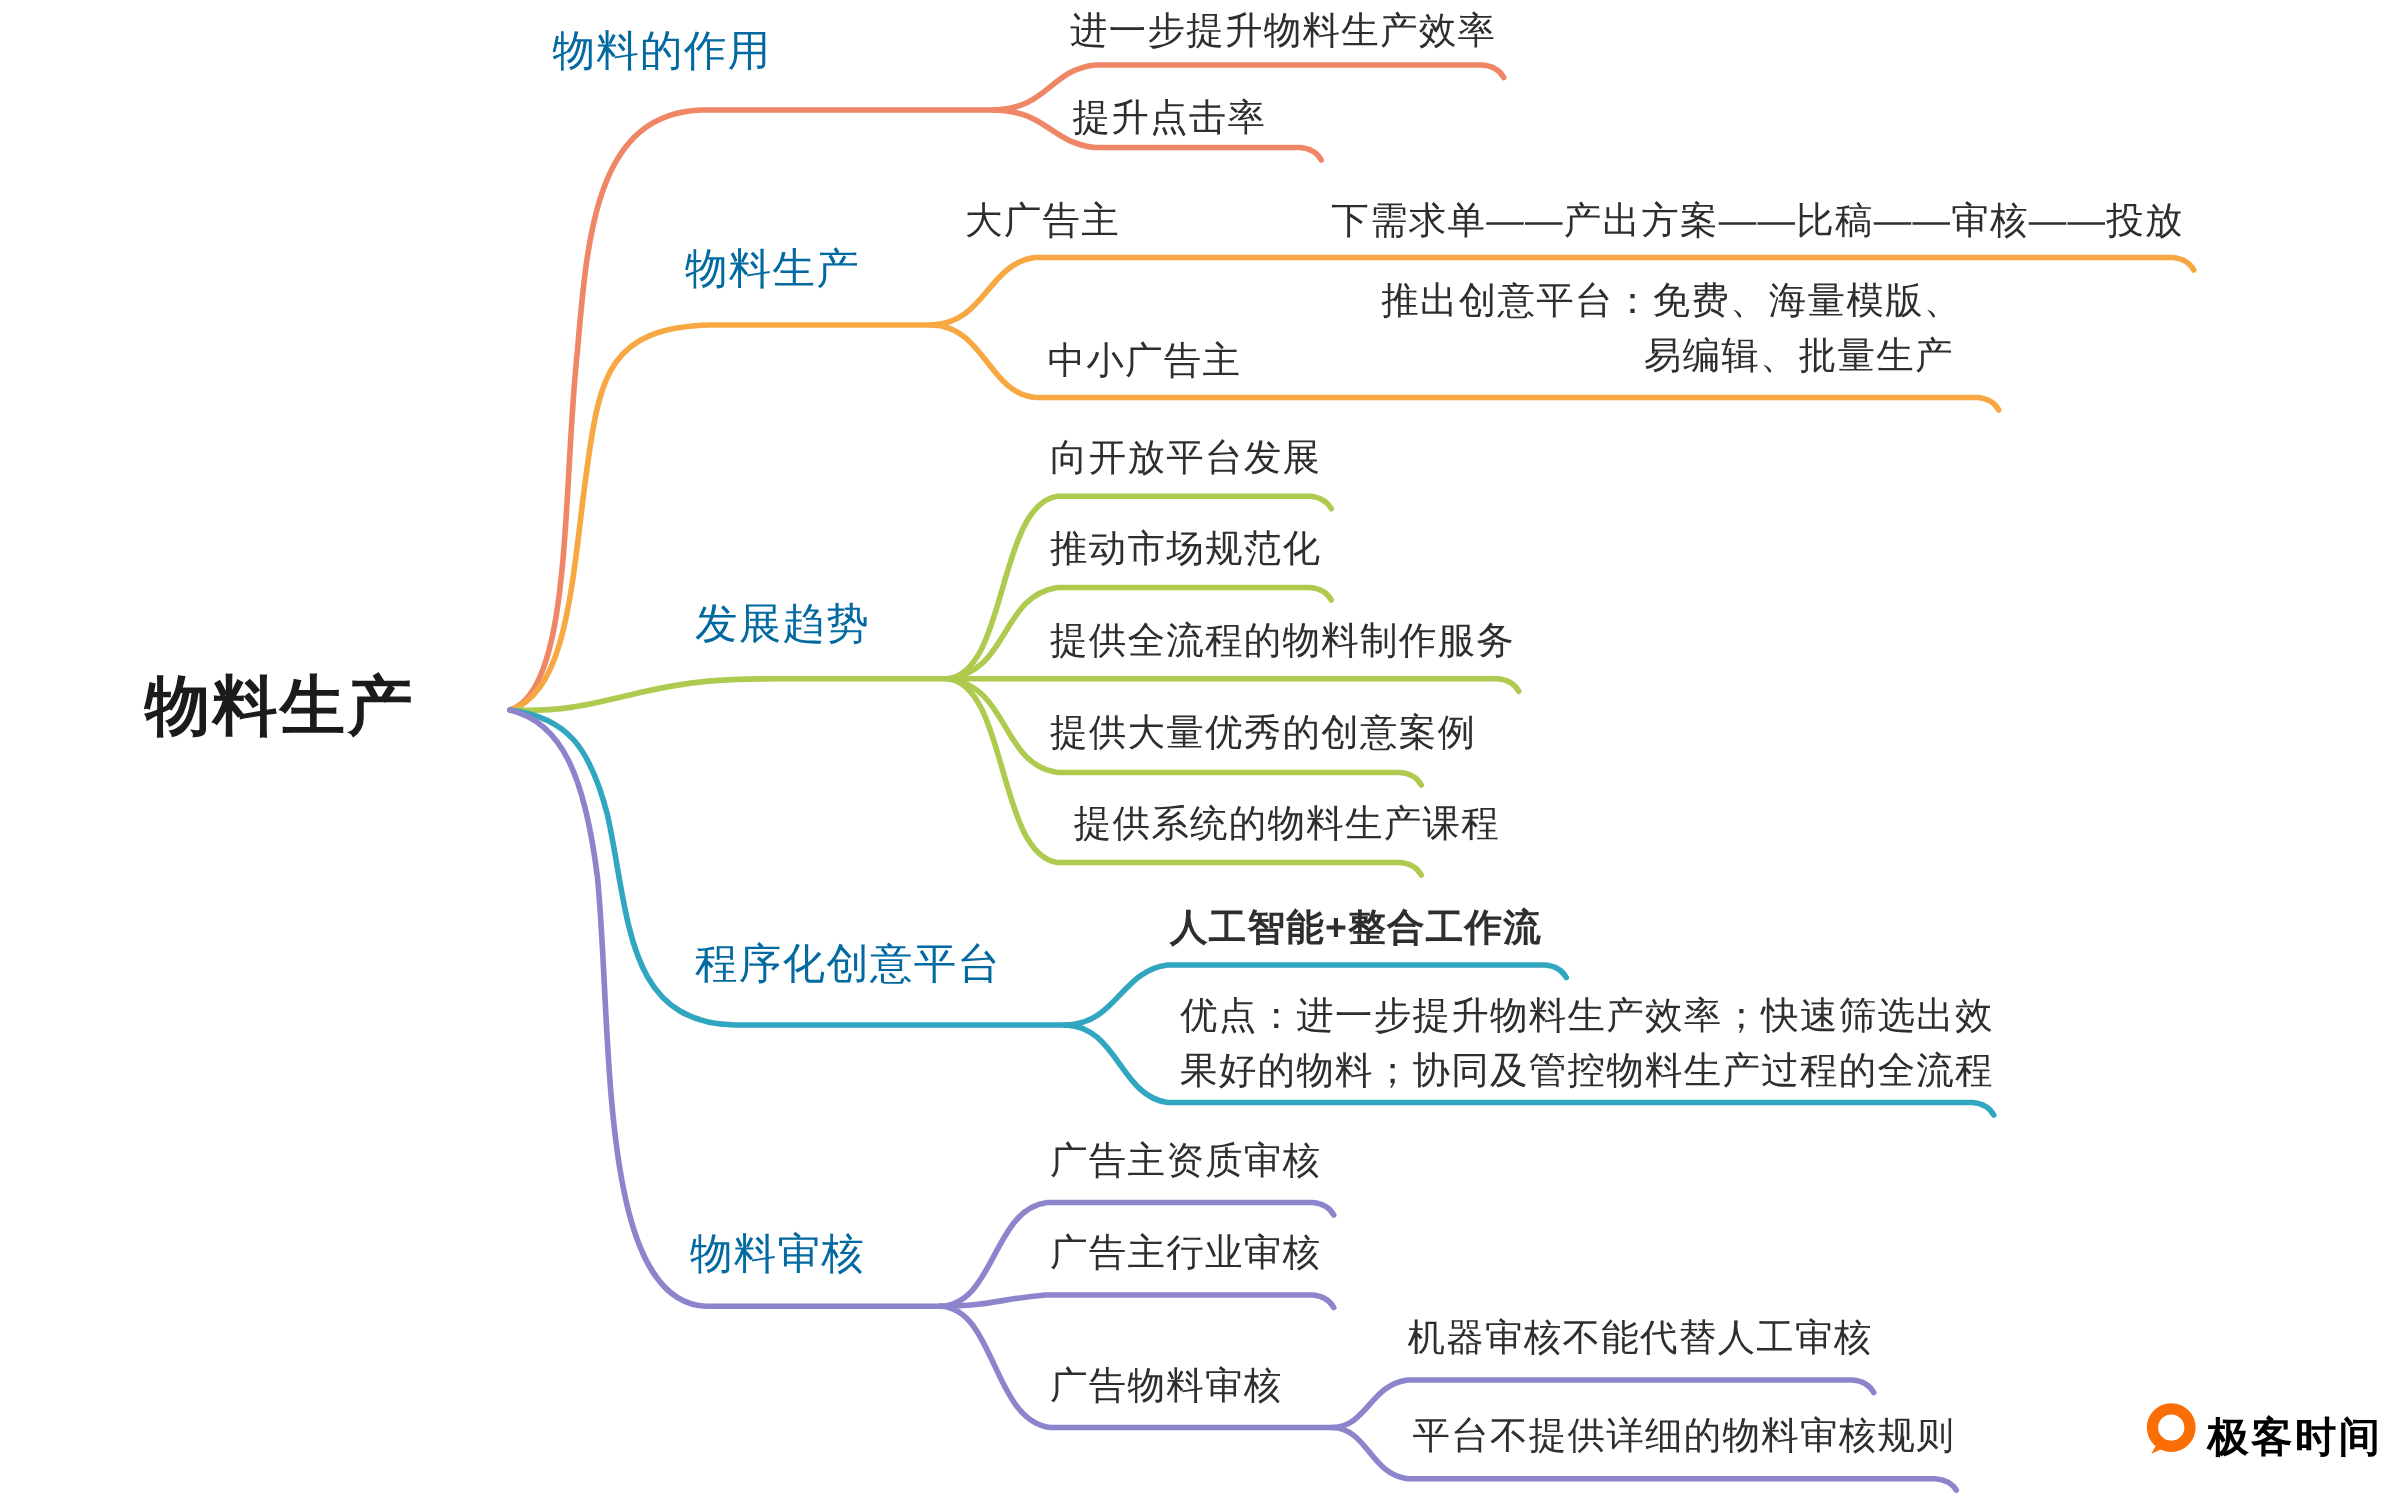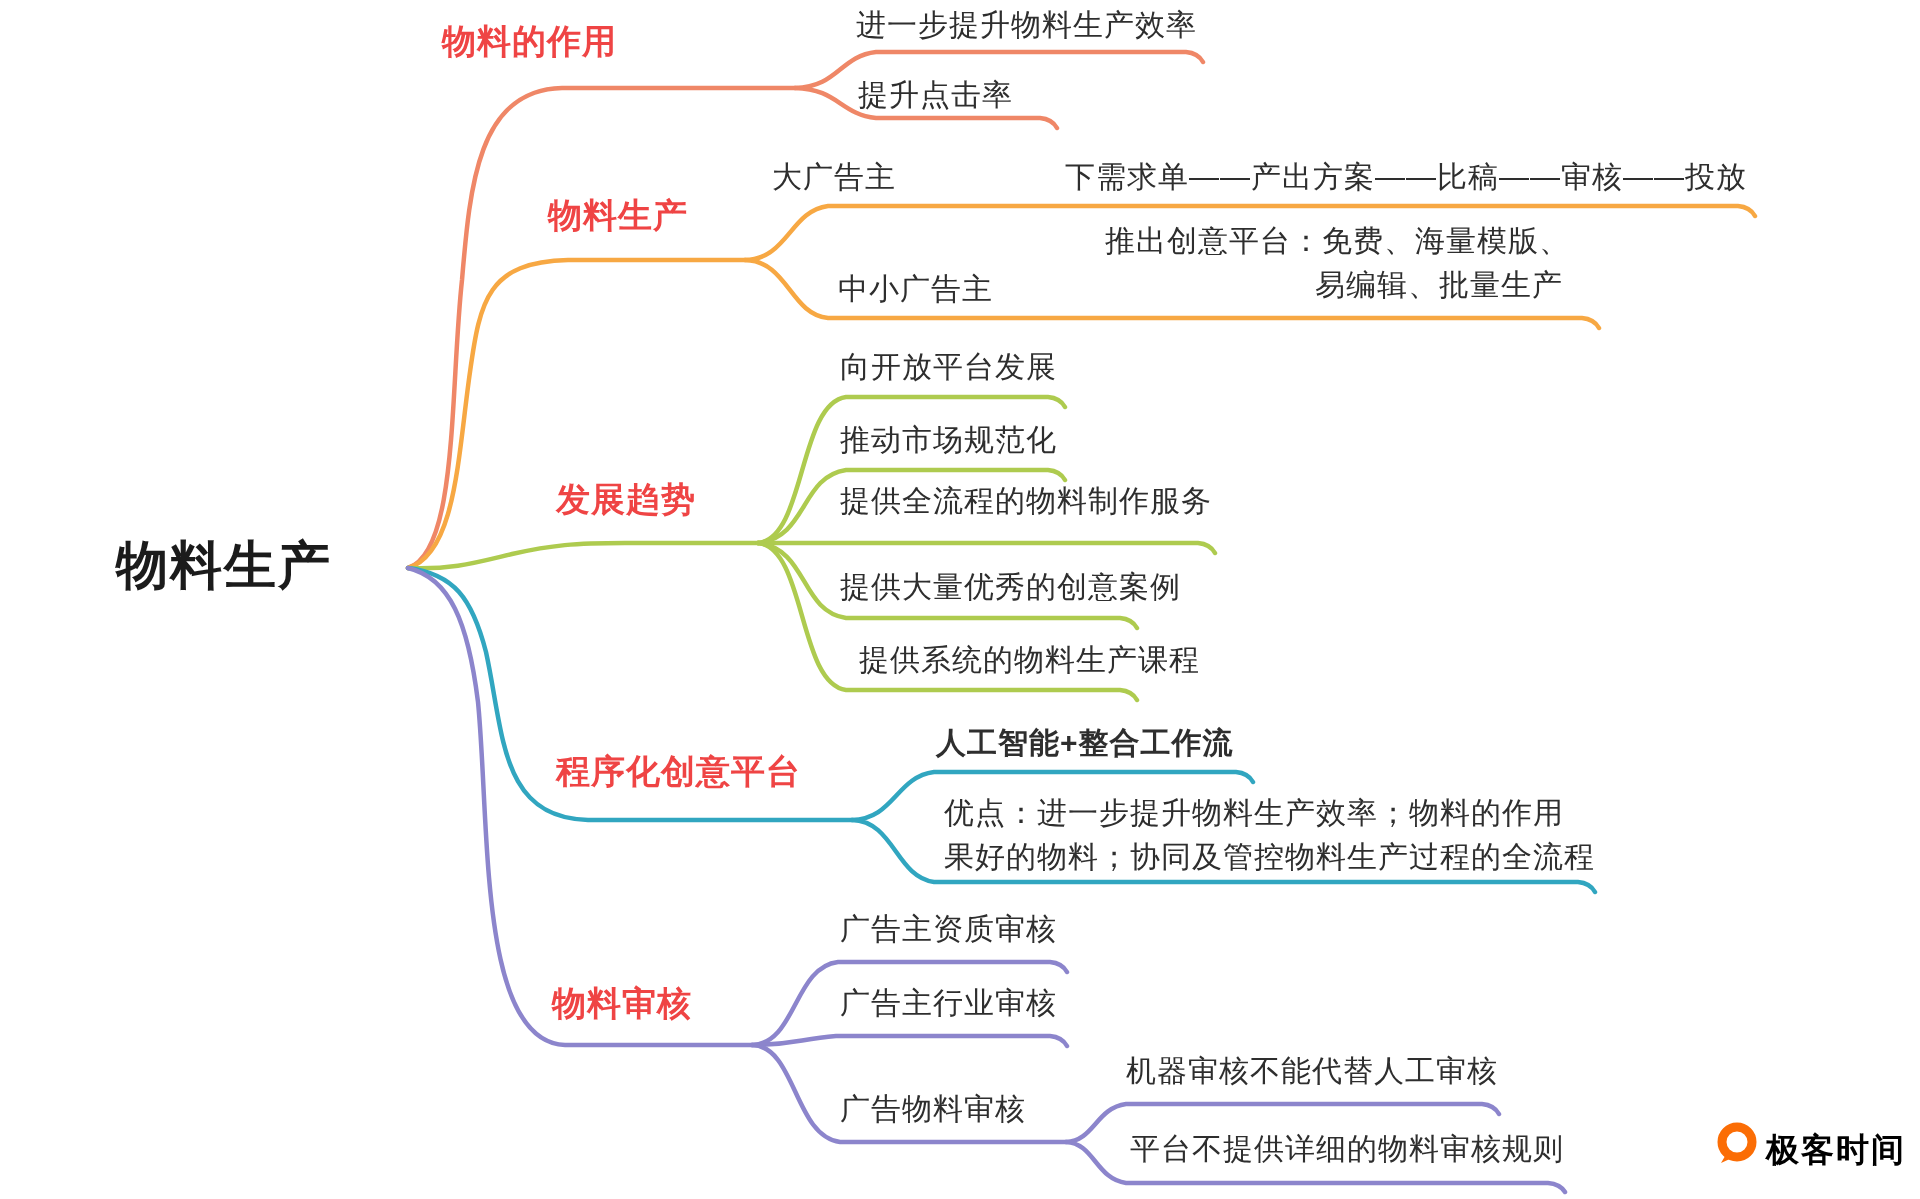--- a/index.html
+++ b/index.html
@@ -6,21 +6,21 @@
   .canvas {
     position:relative; width:1920px; height:1199px; background:#ffffff;
     font-family:"Liberation Sans", sans-serif; overflow:hidden;
   }
   svg.links { position:absolute; left:0; top:0; width:1920px; height:1199px; }
   svg.links path { fill:none; stroke-linecap:round; stroke-linejoin:round; }
   .node {
     position:absolute; white-space:nowrap; color:#2e2e2e;
     font-size:30px; line-height:1.15; letter-spacing:1px;
   }
-  .hdr { font-size:34px; font-weight:bold; color:#ef4444; }
+  .hdr { font-size:34px; font-weight:normal; color:#0369a1; }
   .root {
     font-size:52px; font-weight:bold; color:#1b1b1b; letter-spacing:2px;
   }
   .brand-text {
     position:absolute; left:1766px; top:1128px; font-size:33px;
     font-weight:bold; color:#000000; letter-spacing:2px;
   }
   .brand-icon { position:absolute; left:1712px; top:1120px; }
 </style>
 </head>
@@ -76,27 +76,27 @@
   <div class="node hdr" style="left:548px;top:196px;">物料生产</div>
   <div class="node" style="left:772px;top:160px;">大广告主</div>
   <div class="node" style="left:1065px;top:160px;">下需求单——产出方案——比稿——审核——投放</div>
   <div class="node" style="left:838px;top:272px;">中小广告主</div>
   <div class="node" style="left:1105px;top:224px;">推出创意平台：免费、海量模版、</div>
   <div class="node" style="left:1315px;top:268px;">易编辑、批量生产</div>
 
   <div class="node hdr" style="left:556px;top:480px;">发展趋势</div>
   <div class="node" style="left:840px;top:350px;">向开放平台发展</div>
   <div class="node" style="left:840px;top:423px;">推动市场规范化</div>
-  <div class="node" style="left:840px;top:484px;">提供全流程的物料制作服务</div>
+  <div class="node" style="left:840px;top:496px;">提供全流程的物料制作服务</div>
   <div class="node" style="left:840px;top:570px;">提供大量优秀的创意案例</div>
   <div class="node" style="left:840px;top:643px;margin-left:19px;">提供系统的物料生产课程</div>
 
   <div class="node hdr" style="left:556px;top:752px;">程序化创意平台</div>
   <div class="node" style="left:936px;top:726px;font-weight:bold;">人工智能+整合工作流</div>
-  <div class="node" style="left:944px;top:796px;">优点：进一步提升物料生产效率；物料的作用</div>
+  <div class="node" style="left:944px;top:796px;">优点：进一步提升物料生产效率；快速筛选出效</div>
   <div class="node" style="left:944px;top:840px;">果好的物料；协同及管控物料生产过程的全流程</div>
 
   <div class="node hdr" style="left:552px;top:984px;text-align:right;">物料审核</div>
   <div class="node" style="left:840px;top:912px;">广告主资质审核</div>
   <div class="node" style="left:840px;top:986px;">广告主行业审核</div>
   <div class="node" style="left:840px;top:1092px;">广告物料审核</div>
   <div class="node" style="left:1126px;top:1054px;">机器审核不能代替人工审核</div>
   <div class="node" style="left:1130px;top:1132px;">平台不提供详细的物料审核规则</div>
 
   <svg class="brand-icon" width="48" height="48" viewBox="0 0 48 48">

